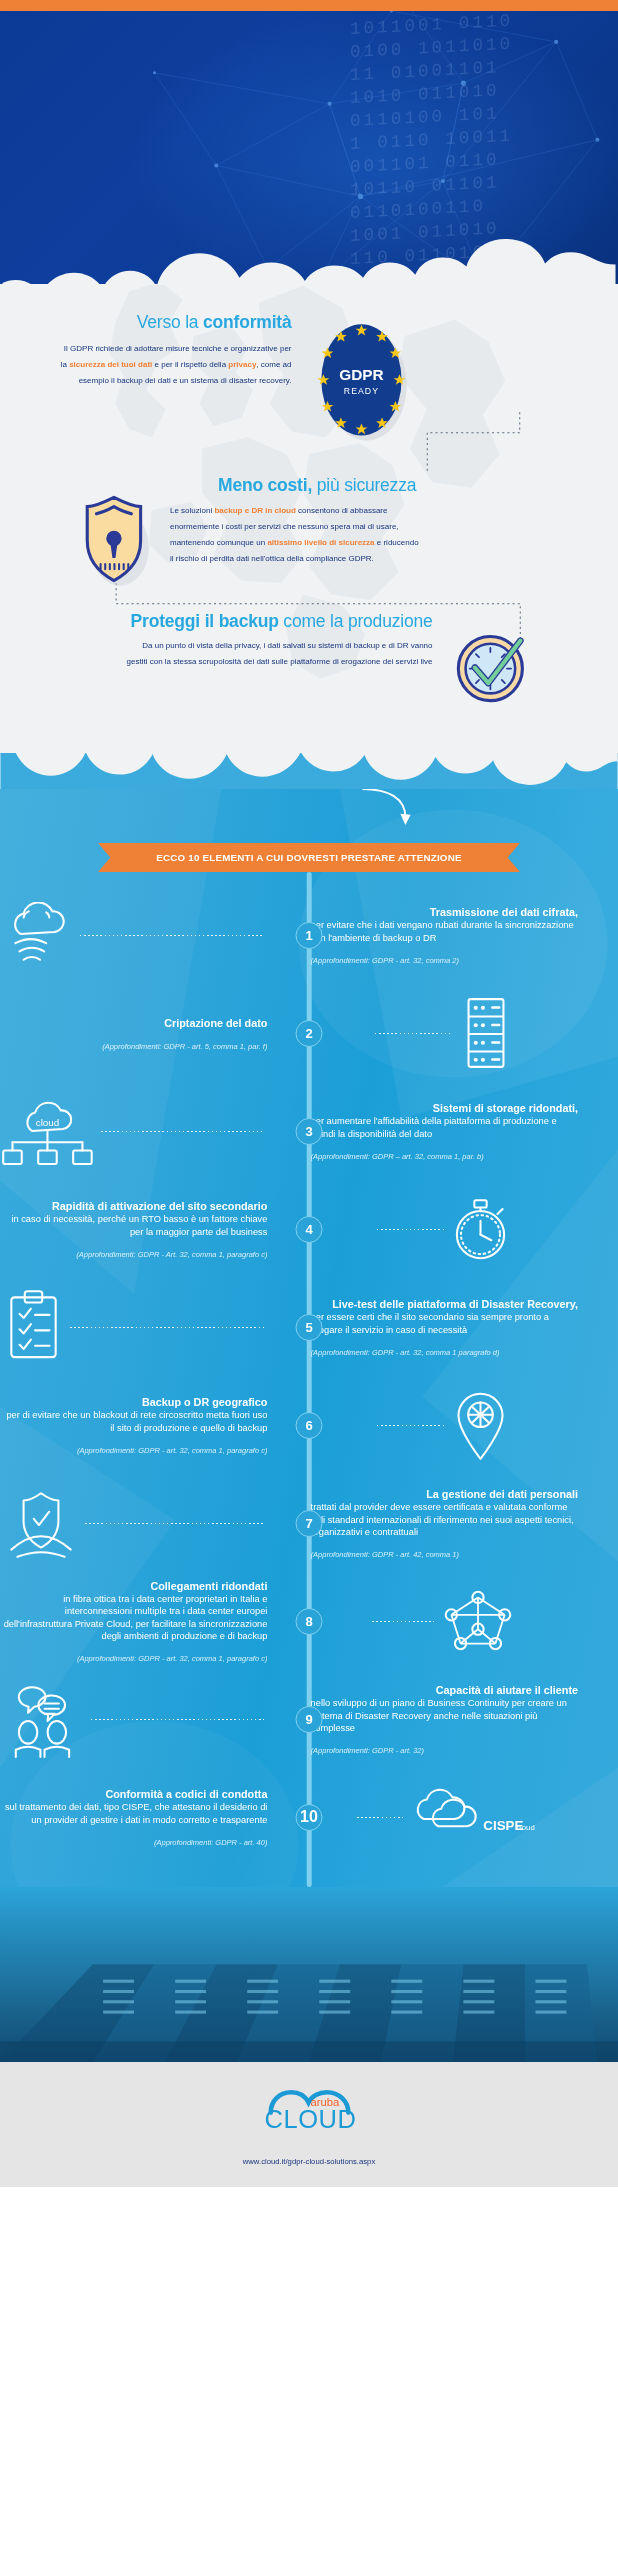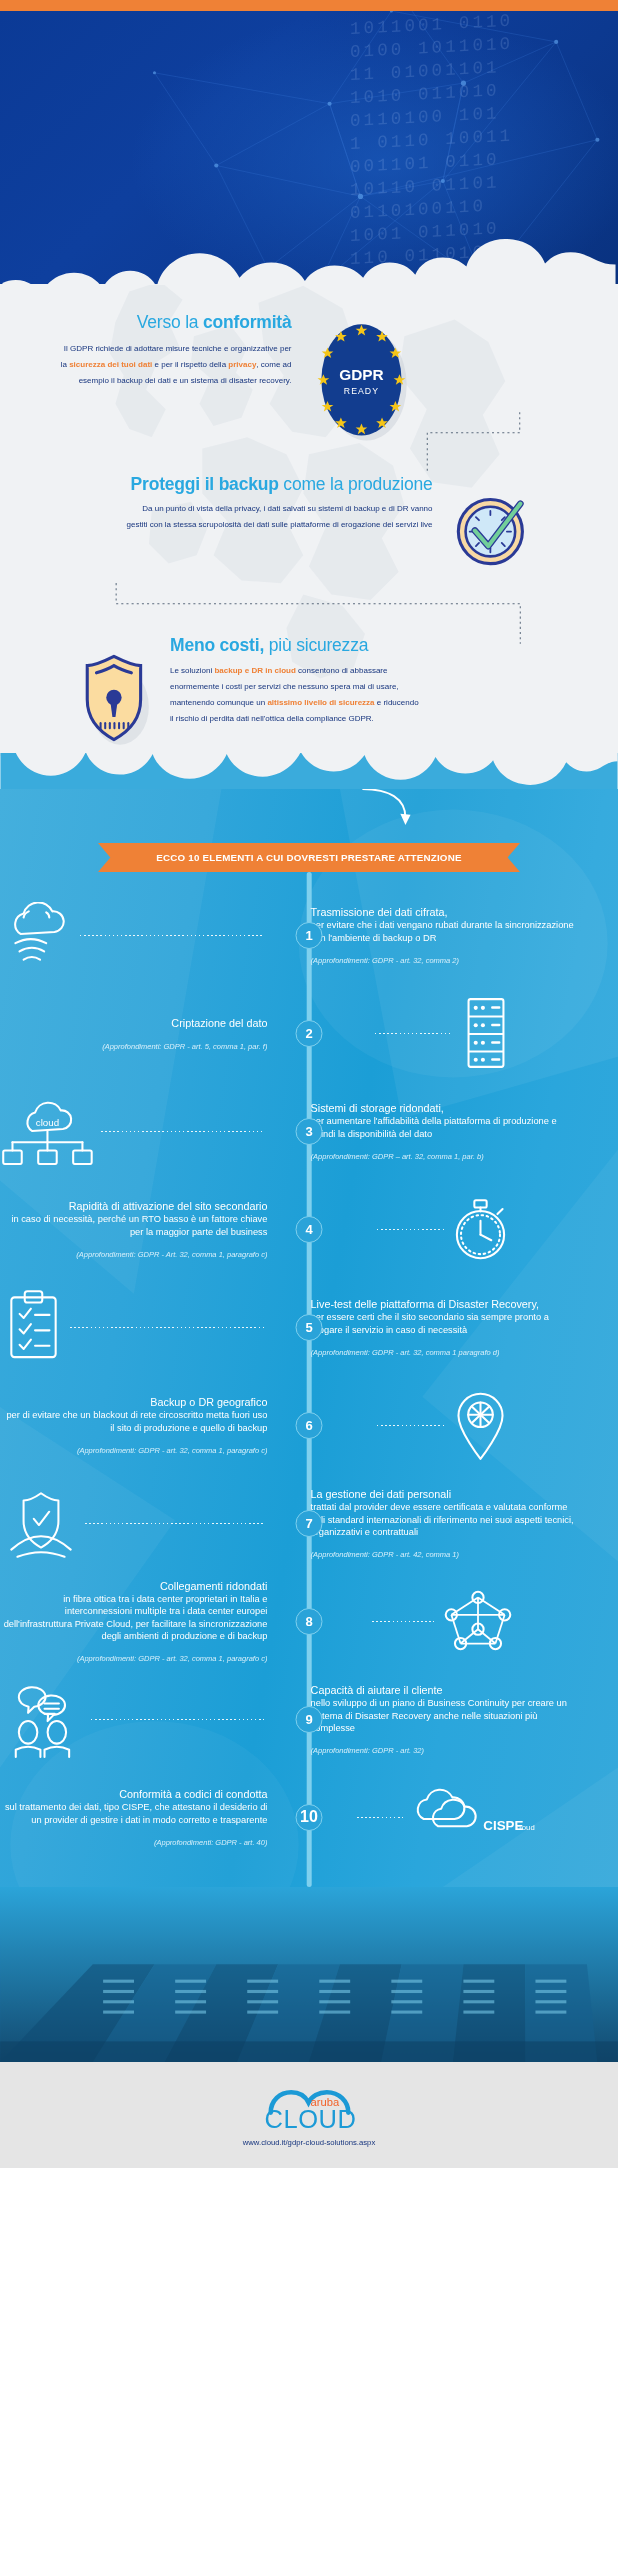--- a/index.html
+++ b/index.html
@@ -55,21 +55,21 @@
   
   .white-sec {
     position: relative;
     background: #f0f2f4;
     padding-bottom: 5.2px;
     overflow: hidden;
   }
   .map-bg { position: absolute; left: 62px; top: -15.5px; width: 505px; opacity: .55; }
   .block { position: relative; z-index: 3; }
 
-  .b-head { font-size: 17.5px; font-weight: 400; color: #29a8e0; letter-spacing: -0.2px; }
+  .b-head { font-size: 17.5px; font-weight: 400; color: #29a8e0; letter-spacing: -0.2px; padding-left: 48px; }
   .b-head b { font-weight: 700; }
   .b-body { font-size: 8px; color: #17357e; line-height: 2.0; }
   .b-body .hl { color: #ef8136; font-weight: 700; }
 
   .block1 { display: flex; align-items: flex-start; padding: 28px 0 0 0; }
   .block1 .txt { width: 309px; text-align: right; padding-right: 17.5px; }
   .block1 .art { width: 170px; padding-top: 5.2px; }
 
   .block2 { display: flex; align-items: flex-start; padding: 21.6px 0 0 0; }
   .block2 .art { width: 170px; text-align: right; padding: 15.5px 15.5px 0 0; }
@@ -121,37 +121,37 @@
   .row .side.right { text-align: left; padding-left: 21.6px; }
   .num {
     position: absolute; left: 50%; transform: translateX(-50%);
     width: 27px; height: 27px; border-radius: 50%;
     border: 1.5px solid #7fd0ee; background: #2aa3d9;
     color: #fff; font-size: 13px; font-weight: 700;
     display: flex; align-items: center; justify-content: center;
     z-index: 5;
   }
   .num.small { font-size: 16px; }
-  .it-title { color: #ffffff; font-weight: 400; font-size: 10.8px; line-height: 1.3; }
+  .it-title { color: #ffffff; font-weight: 700; font-size: 10.8px; line-height: 1.3; text-align: right; }
   .it-body  { color: #ffffff; font-weight: 400; font-size: 9.3px; line-height: 1.32; }
   .it-note  { color: #d8f0fb; font-style: italic; font-size: 7.5px; margin-top: 12px; }
   .icon-cell { display: flex; align-items: center; }
   .icon-cell.r { justify-content: flex-end; }
   .icon-cell.l { justify-content: center; }
   .leader {
     flex: 1; height: 1px; margin: 0 3.1px;
     background-image: repeating-linear-gradient(to right, rgba(255,255,255,.9) 0 1.5px, transparent 1.5px 4.1px);
   }
 
   
   .servers { position: relative; height: 175px; background: linear-gradient(180deg,#2ba4d9 0%, #1b6fa8 55%, #14527f 100%); overflow: hidden; }
 
   
   .footer { background: #e5e5e5; padding: 21.6px 0 20.6px; text-align: center; }
-  .footer .url { margin-top: 4px; color: #17357e; font-size: 7.7px; }
+  .footer .url { margin-top: 23px; color: #17357e; font-size: 7.7px; }
 </style>
 </head>
 <body>
 
 <div class="page">
 
   <div class="top-strip"></div>
 
   <div class="hero">
     <svg class="netmesh" viewBox="0 0 1200 530" preserveAspectRatio="none">
@@ -280,48 +280,20 @@
             <g transform="translate(102,218)">
                 <polygon points="0,-11 3.2,-3.4 11.4,-3.4 4.8,1.6 7.2,9.6 0,4.8 -7.2,9.6 -4.8,1.6 -11.4,-3.4 -3.2,-3.4"></polygon>
               </g>
           </g>
           <text x="102" y="122" text-anchor="middle" fill="#ffffff" font-family="Liberation Sans, sans-serif" font-size="30" font-weight="700">GDPR</text>
           <text x="102" y="150" text-anchor="middle" fill="#ffffff" font-family="Liberation Sans, sans-serif" font-size="17" letter-spacing="2">READY</text>
         </svg>
       </div>
     </div>
 
-    <div class="block block3">
-      <div class="txt">
-        <div class="b-head"><b>Proteggi il backup</b><span> come la produzione</span></div>
-        <div class="b-body" style="margin-top:6.2px;">
-          <div>Da un punto di vista della privacy, i dati salvati su sistemi di backup e di DR vanno</div>
-          <div>gestiti con la stessa scrupolosità dei dati sulle piattaforme di erogazione dei servizi live</div>
-        </div>
-      </div>
-      <div class="art">
-        <svg width="93" height="93" viewBox="0 0 180 180">
-          <circle cx="82" cy="96" r="62" fill="#f8d9a4" stroke="#2a3a96" stroke-width="6"></circle>
-          <circle cx="82" cy="96" r="48" fill="#cfe8f8" stroke="#2a3a96" stroke-width="5"></circle>
-          <g stroke="#2a3a96" stroke-width="3.5" stroke-linecap="round">
-            <line x1="82" y1="56" x2="82" y2="64"></line>
-              <line x1="82" y1="128" x2="82" y2="136"></line>
-            <line x1="42" y1="96" x2="50" y2="96"></line>
-              <line x1="114" y1="96" x2="122" y2="96"></line>
-            <line x1="54" y1="68" x2="60" y2="74"></line>
-              <line x1="104" y1="118" x2="110" y2="124"></line>
-            <line x1="54" y1="124" x2="60" y2="118"></line>
-              <line x1="104" y1="74" x2="110" y2="68"></line>
-          </g>
-          <path d="M52,94 L78,124 L140,42" fill="none" stroke="#2a3a96" stroke-width="13" stroke-linecap="round" stroke-linejoin="round"></path>
-          <path d="M52,94 L78,124 L140,42" fill="none" stroke="#72cf9a" stroke-width="8" stroke-linecap="round" stroke-linejoin="round"></path>
-        </svg>
-      </div>
-    </div>
-
     <div class="block block2">
       <div class="art">
         <svg width="77" height="98" viewBox="0 0 150 190">
           <ellipse cx="82" cy="110" rx="56" ry="74" fill="#c9d0d8" opacity=".45"></ellipse>
           <path d="M70,12 C42,26 24,30 18,30 L18,96 C18,136 44,160 70,174 C96,160 122,136 122,96 L122,30 C116,30 98,26 70,12 Z" fill="#fbdca0" stroke="#2a3a96" stroke-width="6"></path>
           <path d="M36,44 C50,40 60,36 70,30 C80,36 90,40 104,44" fill="none" stroke="#2a3a96" stroke-width="6" stroke-linecap="round"></path>
           <circle cx="70" cy="92" r="15" fill="#2a3a96"></circle>
           <path d="M63,100 L77,100 L73,130 L67,130 Z" fill="#2a3a96"></path>
           <g stroke="#2a3a96" stroke-width="4" stroke-linecap="round">
             <line x1="44" y1="142" x2="44" y2="152"></line>
@@ -335,20 +307,48 @@
         </svg>
       </div>
       <div class="txt">
         <div class="b-head"><b>Meno costi,</b><span> più sicurezza</span></div>
         <div class="b-body" style="margin-top:7.2px;">
           <div><span>Le soluzioni </span><span class="hl">backup e DR in cloud</span><span> consentono di abbassare</span></div>
           <div>enormemente i costi per servizi che nessuno spera mai di usare,</div>
           <div><span>mantenendo comunque un </span><span class="hl">altissimo livello di sicurezza</span><span> e riducendo</span></div>
           <div>il rischio di perdita dati nell'ottica della compliance GDPR.</div>
         </div>
+      </div>
+    </div>
+
+    <div class="block block3">
+      <div class="txt">
+        <div class="b-head"><b>Proteggi il backup</b><span> come la produzione</span></div>
+        <div class="b-body" style="margin-top:6.2px;">
+          <div>Da un punto di vista della privacy, i dati salvati su sistemi di backup e di DR vanno</div>
+          <div>gestiti con la stessa scrupolosità dei dati sulle piattaforme di erogazione dei servizi live</div>
+        </div>
+      </div>
+      <div class="art">
+        <svg width="93" height="93" viewBox="0 0 180 180">
+          <circle cx="82" cy="96" r="62" fill="#f8d9a4" stroke="#2a3a96" stroke-width="6"></circle>
+          <circle cx="82" cy="96" r="48" fill="#cfe8f8" stroke="#2a3a96" stroke-width="5"></circle>
+          <g stroke="#2a3a96" stroke-width="3.5" stroke-linecap="round">
+            <line x1="82" y1="56" x2="82" y2="64"></line>
+              <line x1="82" y1="128" x2="82" y2="136"></line>
+            <line x1="42" y1="96" x2="50" y2="96"></line>
+              <line x1="114" y1="96" x2="122" y2="96"></line>
+            <line x1="54" y1="68" x2="60" y2="74"></line>
+              <line x1="104" y1="118" x2="110" y2="124"></line>
+            <line x1="54" y1="124" x2="60" y2="118"></line>
+              <line x1="104" y1="74" x2="110" y2="68"></line>
+          </g>
+          <path d="M52,94 L78,124 L140,42" fill="none" stroke="#2a3a96" stroke-width="13" stroke-linecap="round" stroke-linejoin="round"></path>
+          <path d="M52,94 L78,124 L140,42" fill="none" stroke="#72cf9a" stroke-width="8" stroke-linecap="round" stroke-linejoin="round"></path>
+        </svg>
       </div>
     </div>
   </div>
 
   <div style="position:relative; height:36px; margin-top:-2.1px;">
     <svg width="618" height="36" viewBox="0 0 1200 70" style="display:block">
       <rect width="1200" height="70" fill="#3aabdc"></rect>
       <path fill="#f0f2f4" d="M0,0 L1200,0 L1200,16
         C1176,16 1166,36 1140,36 C1120,36 1108,26 1100,18
         C1088,46 1060,62 1030,62 C996,62 968,42 958,14

